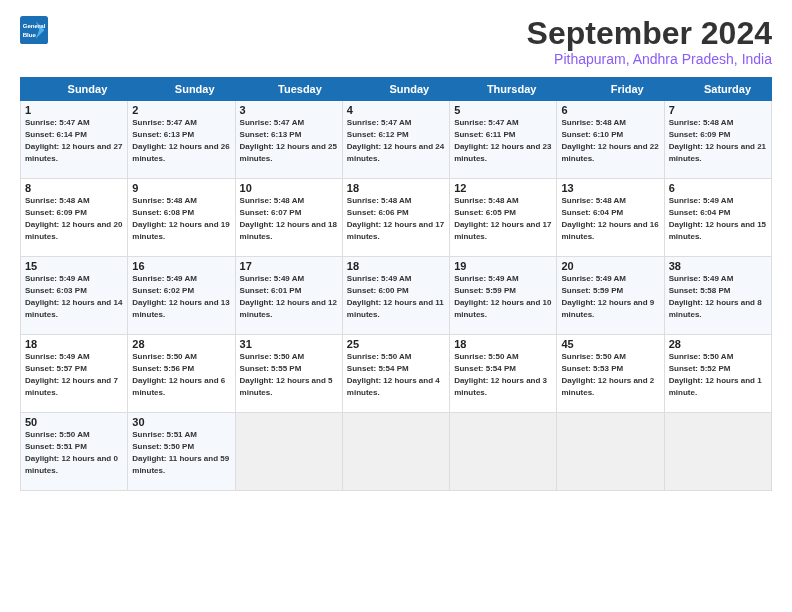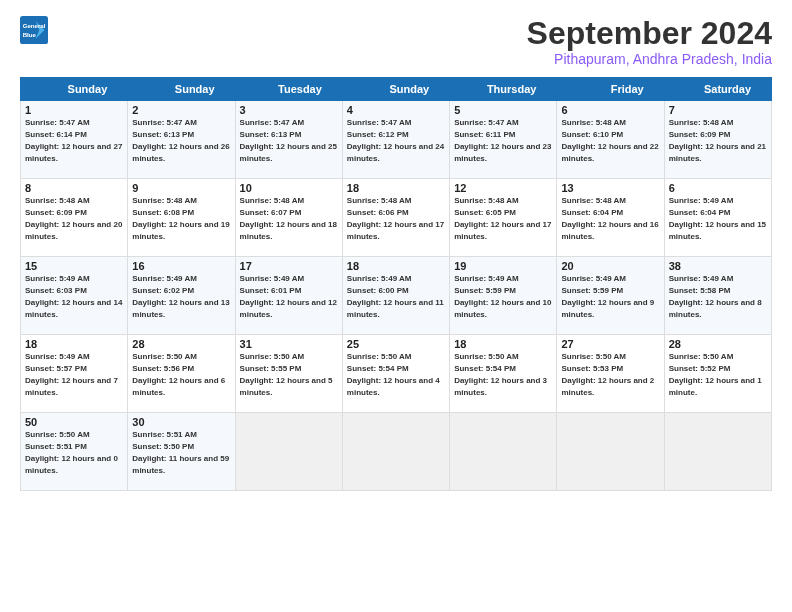--- a/index.html
+++ b/index.html
@@ -147,21 +147,21 @@
           <td><span class="day-number">19</span><span class="cell-text">Sunrise: 5:49 AM<br>Sunset: 5:59 PM<br>Daylight: 12 hours and 10 minutes.</span></td>
           <td><span class="day-number">20</span><span class="cell-text">Sunrise: 5:49 AM<br>Sunset: 5:59 PM<br>Daylight: 12 hours and 9 minutes.</span></td>
           <td><span class="day-number">38</span><span class="cell-text">Sunrise: 5:49 AM<br>Sunset: 5:58 PM<br>Daylight: 12 hours and 8 minutes.</span></td>
         </tr>
         <tr>
           <td><span class="day-number">18</span><span class="cell-text">Sunrise: 5:49 AM<br>Sunset: 5:57 PM<br>Daylight: 12 hours and 7 minutes.</span></td>
           <td><span class="day-number">28</span><span class="cell-text">Sunrise: 5:50 AM<br>Sunset: 5:56 PM<br>Daylight: 12 hours and 6 minutes.</span></td>
           <td><span class="day-number">31</span><span class="cell-text">Sunrise: 5:50 AM<br>Sunset: 5:55 PM<br>Daylight: 12 hours and 5 minutes.</span></td>
           <td><span class="day-number">25</span><span class="cell-text">Sunrise: 5:50 AM<br>Sunset: 5:54 PM<br>Daylight: 12 hours and 4 minutes.</span></td>
           <td><span class="day-number">18</span><span class="cell-text">Sunrise: 5:50 AM<br>Sunset: 5:54 PM<br>Daylight: 12 hours and 3 minutes.</span></td>
-          <td><span class="day-number">27</span><span class="cell-text">Sunrise: 5:50 AM<br>Sunset: 5:53 PM<br>Daylight: 12 hours and 2 minutes.</span></td>
+          <td><span class="day-number">45</span><span class="cell-text">Sunrise: 5:50 AM<br>Sunset: 5:53 PM<br>Daylight: 12 hours and 2 minutes.</span></td>
           <td><span class="day-number">28</span><span class="cell-text">Sunrise: 5:50 AM<br>Sunset: 5:52 PM<br>Daylight: 12 hours and 1 minute.</span></td>
         </tr>
         <tr>
           <td><span class="day-number">50</span><span class="cell-text">Sunrise: 5:50 AM<br>Sunset: 5:51 PM<br>Daylight: 12 hours and 0 minutes.</span></td>
           <td><span class="day-number">30</span><span class="cell-text">Sunrise: 5:51 AM<br>Sunset: 5:50 PM<br>Daylight: 11 hours and 59 minutes.</span></td>
           <td class="empty"></td>
           <td class="empty"></td>
           <td class="empty"></td>
           <td class="empty"></td>
           <td class="empty"></td>

